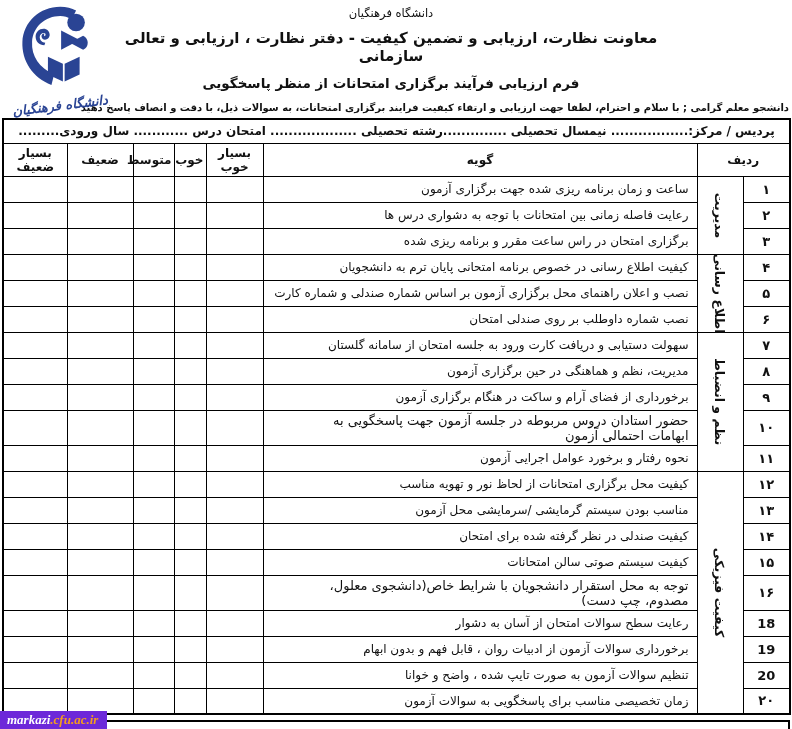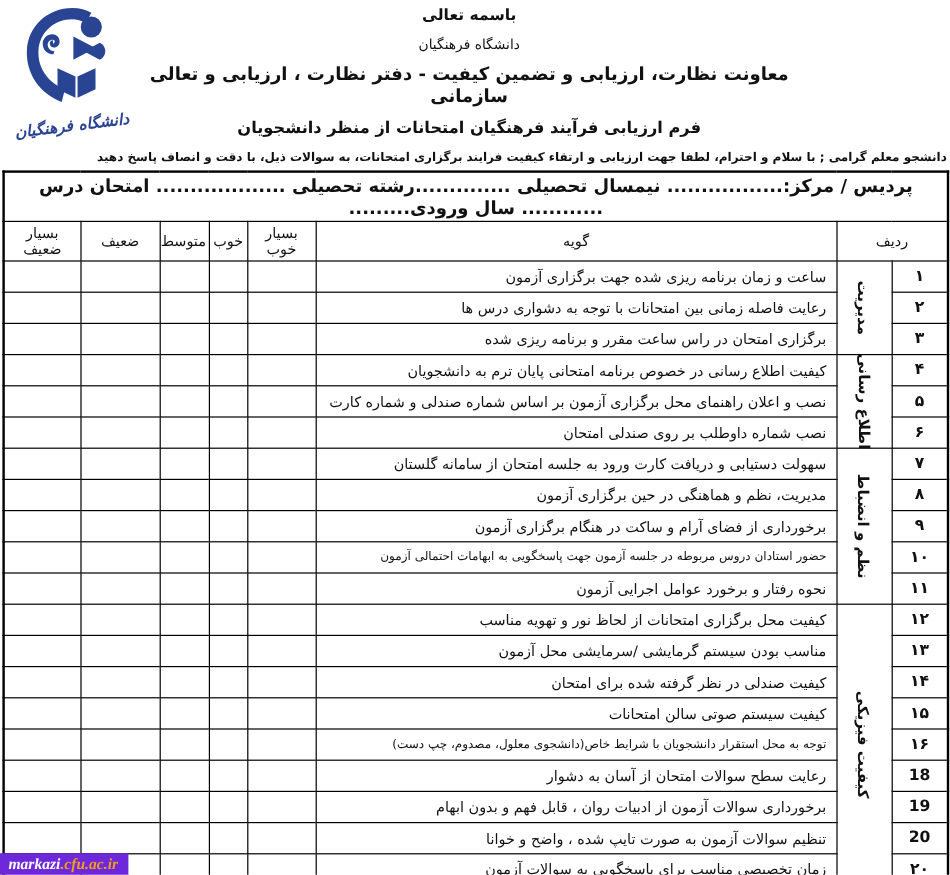--- a/index.html
+++ b/index.html
@@ -53,37 +53,37 @@
   col.c-cat  { width: 46px; }
   col.c-item { width: 434px; }
   col.c-r1   { width: 57px; }
   col.c-r2   { width: 32px; }
   col.c-r3   { width: 41px; }
   col.c-r4   { width: 66px; }
   col.c-r5   { width: 64px; }
 
   tr.fields-row td {
     height: 24px;
-    font-size: 15px;
+    font-size: 12px;
     font-weight: bold;
     text-align: center;
     padding: 2px 10px;
     letter-spacing: 0.2px;
   }
   tr.head-row th {
     height: 23px;
     font-size: 12px;
-    font-weight: normal;
+    font-weight: bold;
     text-align: center;
     padding: 2px;
   }
   tr.body-row { height: 26px; }
   td.num { text-align: center; font-weight: bold; font-size: 13px; }
   td.item { text-align: right; padding: 2px 8px; font-size: 12px; }
-  tr.sm td.item { font-size: 10px; padding-left: 37px; }
+  tr.sm td.item { font-size: 13px; padding-left: 37px; }
   td.cat { position: relative; }
   .cat-inner {
     position: absolute; inset: 0;
     display: flex; align-items: center; justify-content: center;
     overflow: visible;
   }
   .cat-label {
     transform: rotate(90deg);
     white-space: nowrap;
     font-weight: bold;
@@ -125,24 +125,23 @@
       <path d="M49,30 l21,11 -21,11 Z"></path>
       <path d="M74,36 c7,3 7,13 0,16 l-15,-8 Z"></path>
       <path d="M34,60 l17,8 0,20 -17,-8 Z"></path>
       <path d="M70,60 l-17,8 0,20 17,-8 Z"></path>
     </g>
   </svg>
   <div class="logo-caption">دانشگاه فرهنگیان</div>
 </div>
 
 <div class="header">
-  <div class="h-bismillah">باسمه تعالی</div>
   <div class="h-university">دانشگاه فرهنگیان</div>
   <div class="h-department">معاونت نظارت، ارزیابی و تضمین کیفیت - دفتر نظارت ، ارزیابی و تعالی سازمانی</div>
-  <div class="h-formtitle">فرم ارزیابی فرآیند فرهنگیان امتحانات از منظر دانشجویان</div>
+  <div class="h-formtitle">فرم ارزیابی فرآیند برگزاری امتحانات از منظر پاسخگویی</div>
 </div>
 <div class="h-instruction">دانشجو معلم گرامی ; با سلام و احترام، لطفا جهت ارزیابی و ارتقاء کیفیت فرایند برگزاری امتحانات، به سوالات ذیل، با دقت و انصاف پاسخ دهید</div>
 
 <table class="form">
   <colgroup>
     <col class="c-num">
       <col class="c-cat">
       <col class="c-item">
     <col class="c-r1">
       <col class="c-r2">

